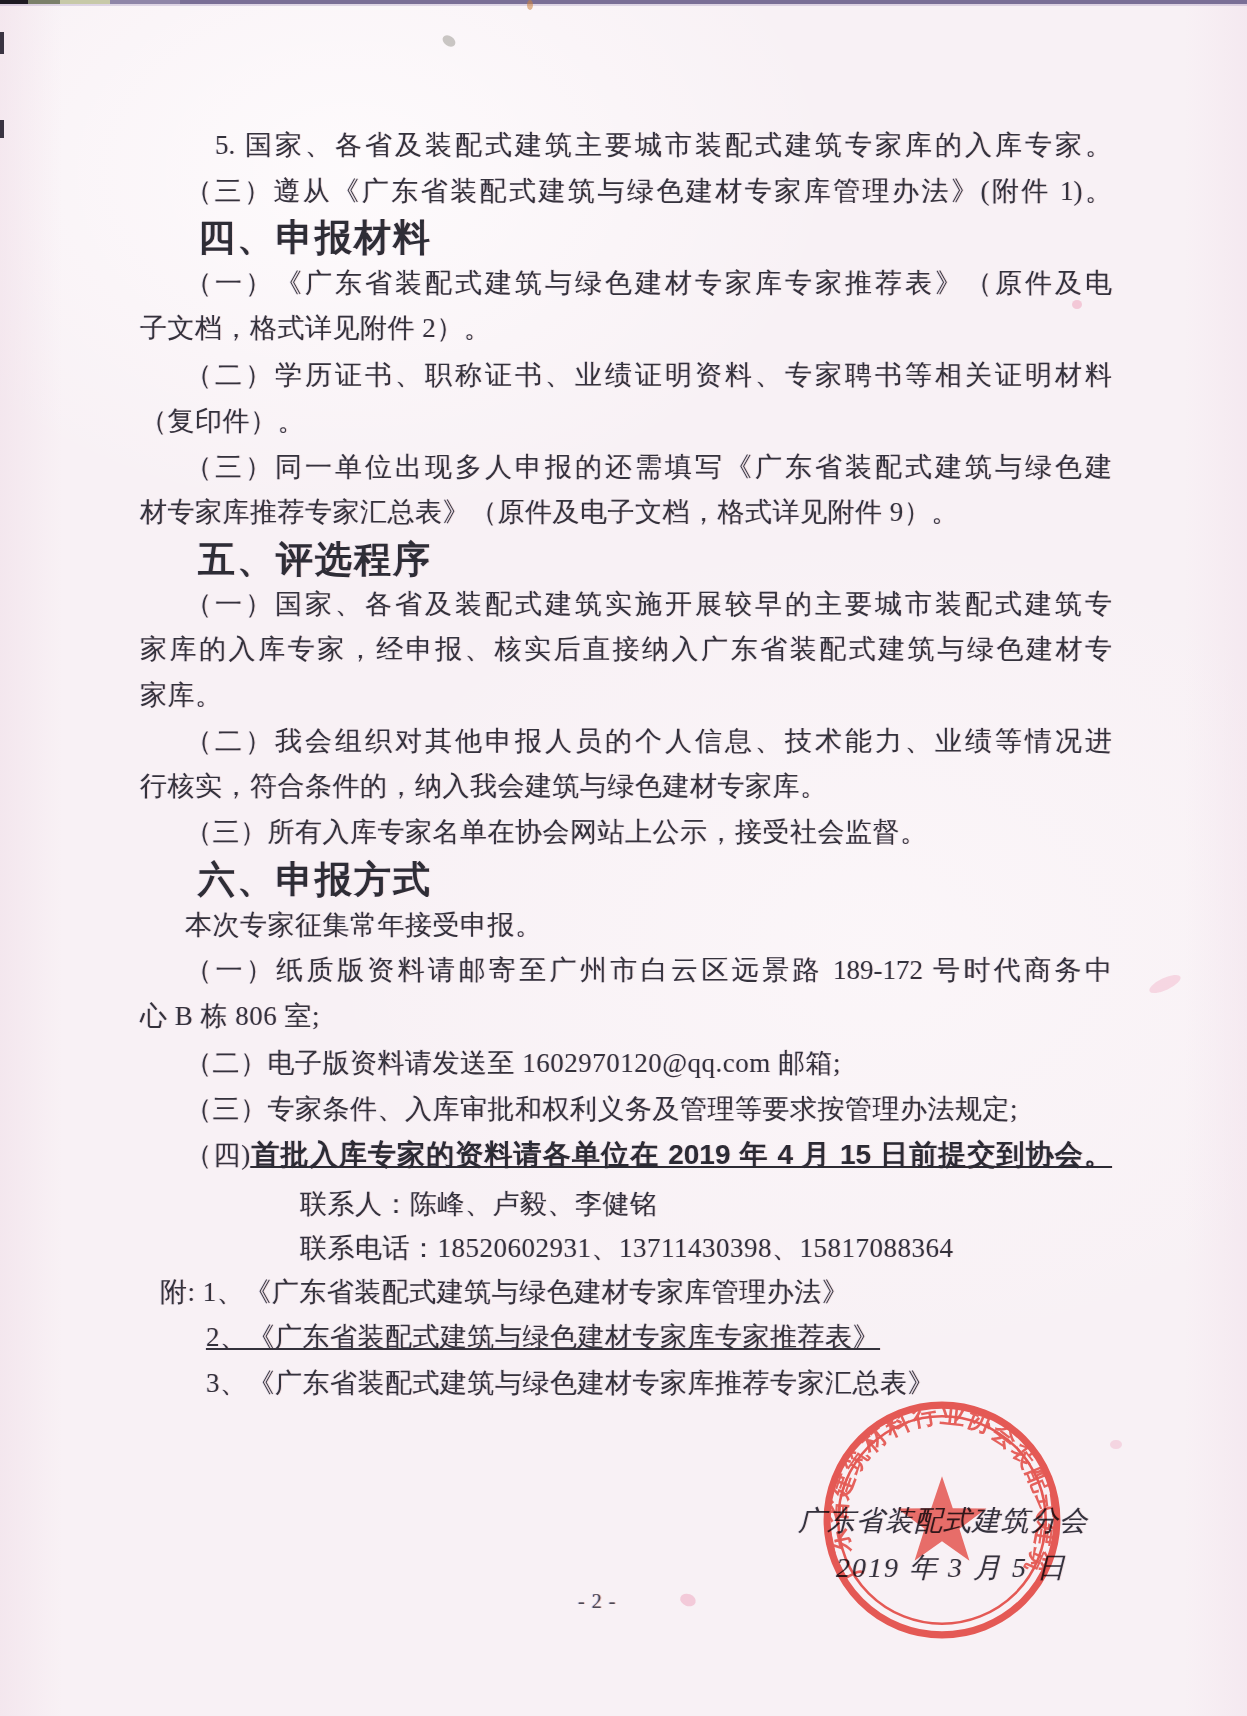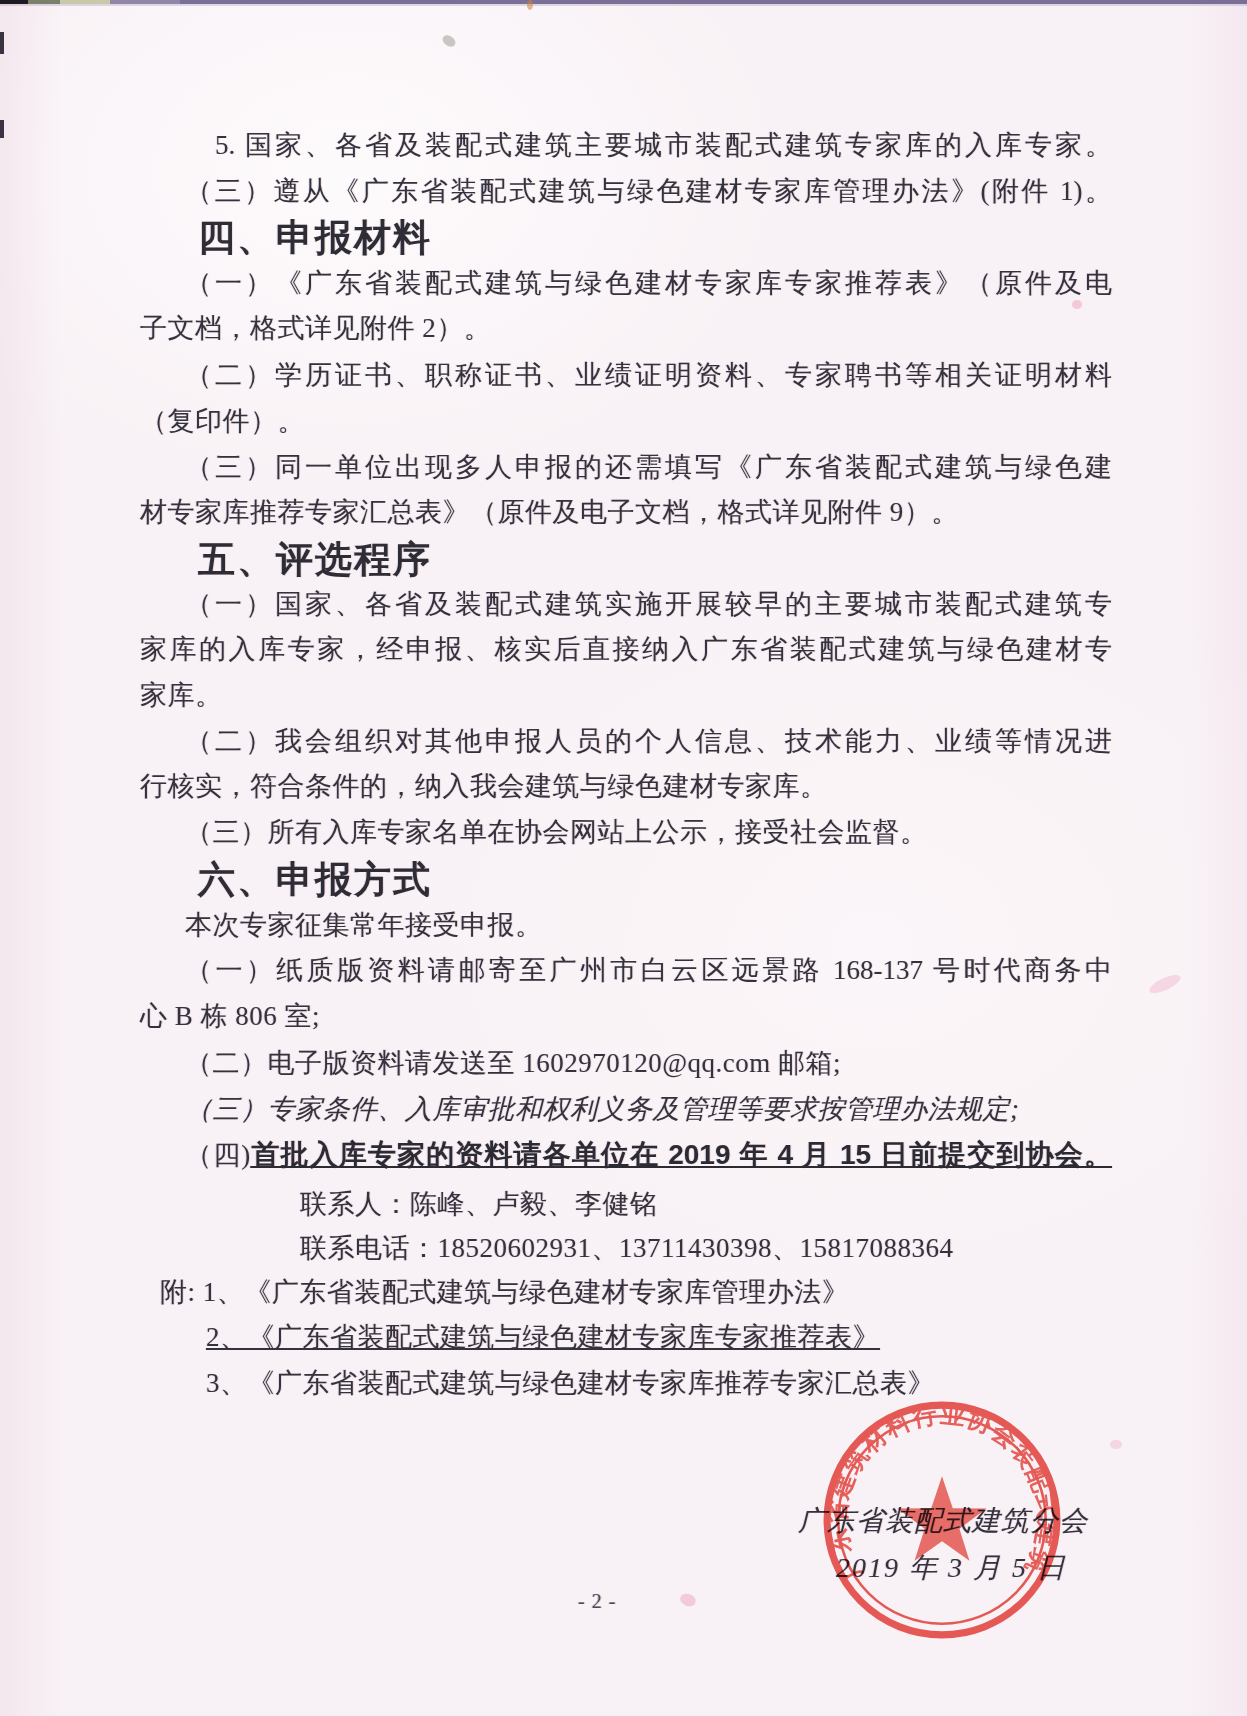--- a/index.html
+++ b/index.html
@@ -78,24 +78,24 @@
     <div class="line wrap" style="top: 495px;">材专家库推荐专家汇总表》（原件及电子文档，格式详见附件 9）。</div>
     <div class="line head" style="top: 543px;">五、评选程序</div>
     <div class="line para just" style="top: 587px;">（一）国家、各省及装配式建筑实施开展较早的主要城市装配式建筑专</div>
     <div class="line wrap just" style="top: 632px;">家库的入库专家，经申报、核实后直接纳入广东省装配式建筑与绿色建材专</div>
     <div class="line wrap" style="top: 678px;">家库。</div>
     <div class="line para just" style="top: 724px;">（二）我会组织对其他申报人员的个人信息、技术能力、业绩等情况进</div>
     <div class="line wrap" style="top: 769px;">行核实，符合条件的，纳入我会建筑与绿色建材专家库。</div>
     <div class="line para" style="top: 815px;">（三）所有入库专家名单在协会网站上公示，接受社会监督。</div>
     <div class="line head" style="top: 863px;">六、申报方式</div>
     <div class="line para" style="top: 908px;">本次专家征集常年接受申报。</div>
-    <div class="line para just" style="top: 953px;">（一）纸质版资料请邮寄至广州市白云区远景路 168-137 号时代商务中</div>
+    <div class="line para just" style="top: 953px;">（一）纸质版资料请邮寄至广州市白云区远景路 189-172 号时代商务中</div>
     <div class="line wrap" style="top: 999px; text-align: right;">心 B 栋 806 室;</div>
     <div class="line para" style="top: 1046px;">（二）电子版资料请发送至 1602970120@qq.com 邮箱;</div>
-    <div class="line para" style="top: 1092px; font-style: italic;">（三）专家条件、入库审批和权利义务及管理等要求按管理办法规定;</div>
+    <div class="line para" style="top: 1092px;">（三）专家条件、入库审批和权利义务及管理等要求按管理办法规定;</div>
     <div class="line para just" style="top: 1138px;"><span>（四)</span><span class="b">首批入库专家的资料请各单位在 2019 年 4 月 15 日前提交到协会。</span></div>
     <div class="line contact" style="top: 1187px;">联系人：陈峰、卢毅、李健铭</div>
     <div class="line contact" style="top: 1231px;">联系电话：18520602931、13711430398、15817088364</div>
     <div class="line attach" style="top: 1275px;">附: 1、《广东省装配式建筑与绿色建材专家库管理办法》</div>
     <div class="line attach2" style="top: 1320px; text-decoration: underline;">2、《广东省装配式建筑与绿色建材专家库专家推荐表》</div>
     <div class="line attach2" style="top: 1366px;">3、《广东省装配式建筑与绿色建材专家库推荐专家汇总表》</div>
   </div>
 
 <div class="sig" id="sig-org">广东省装配式建筑分会</div>
 <div class="sig" id="sig-date">2019 年 3 月 5 日</div>

